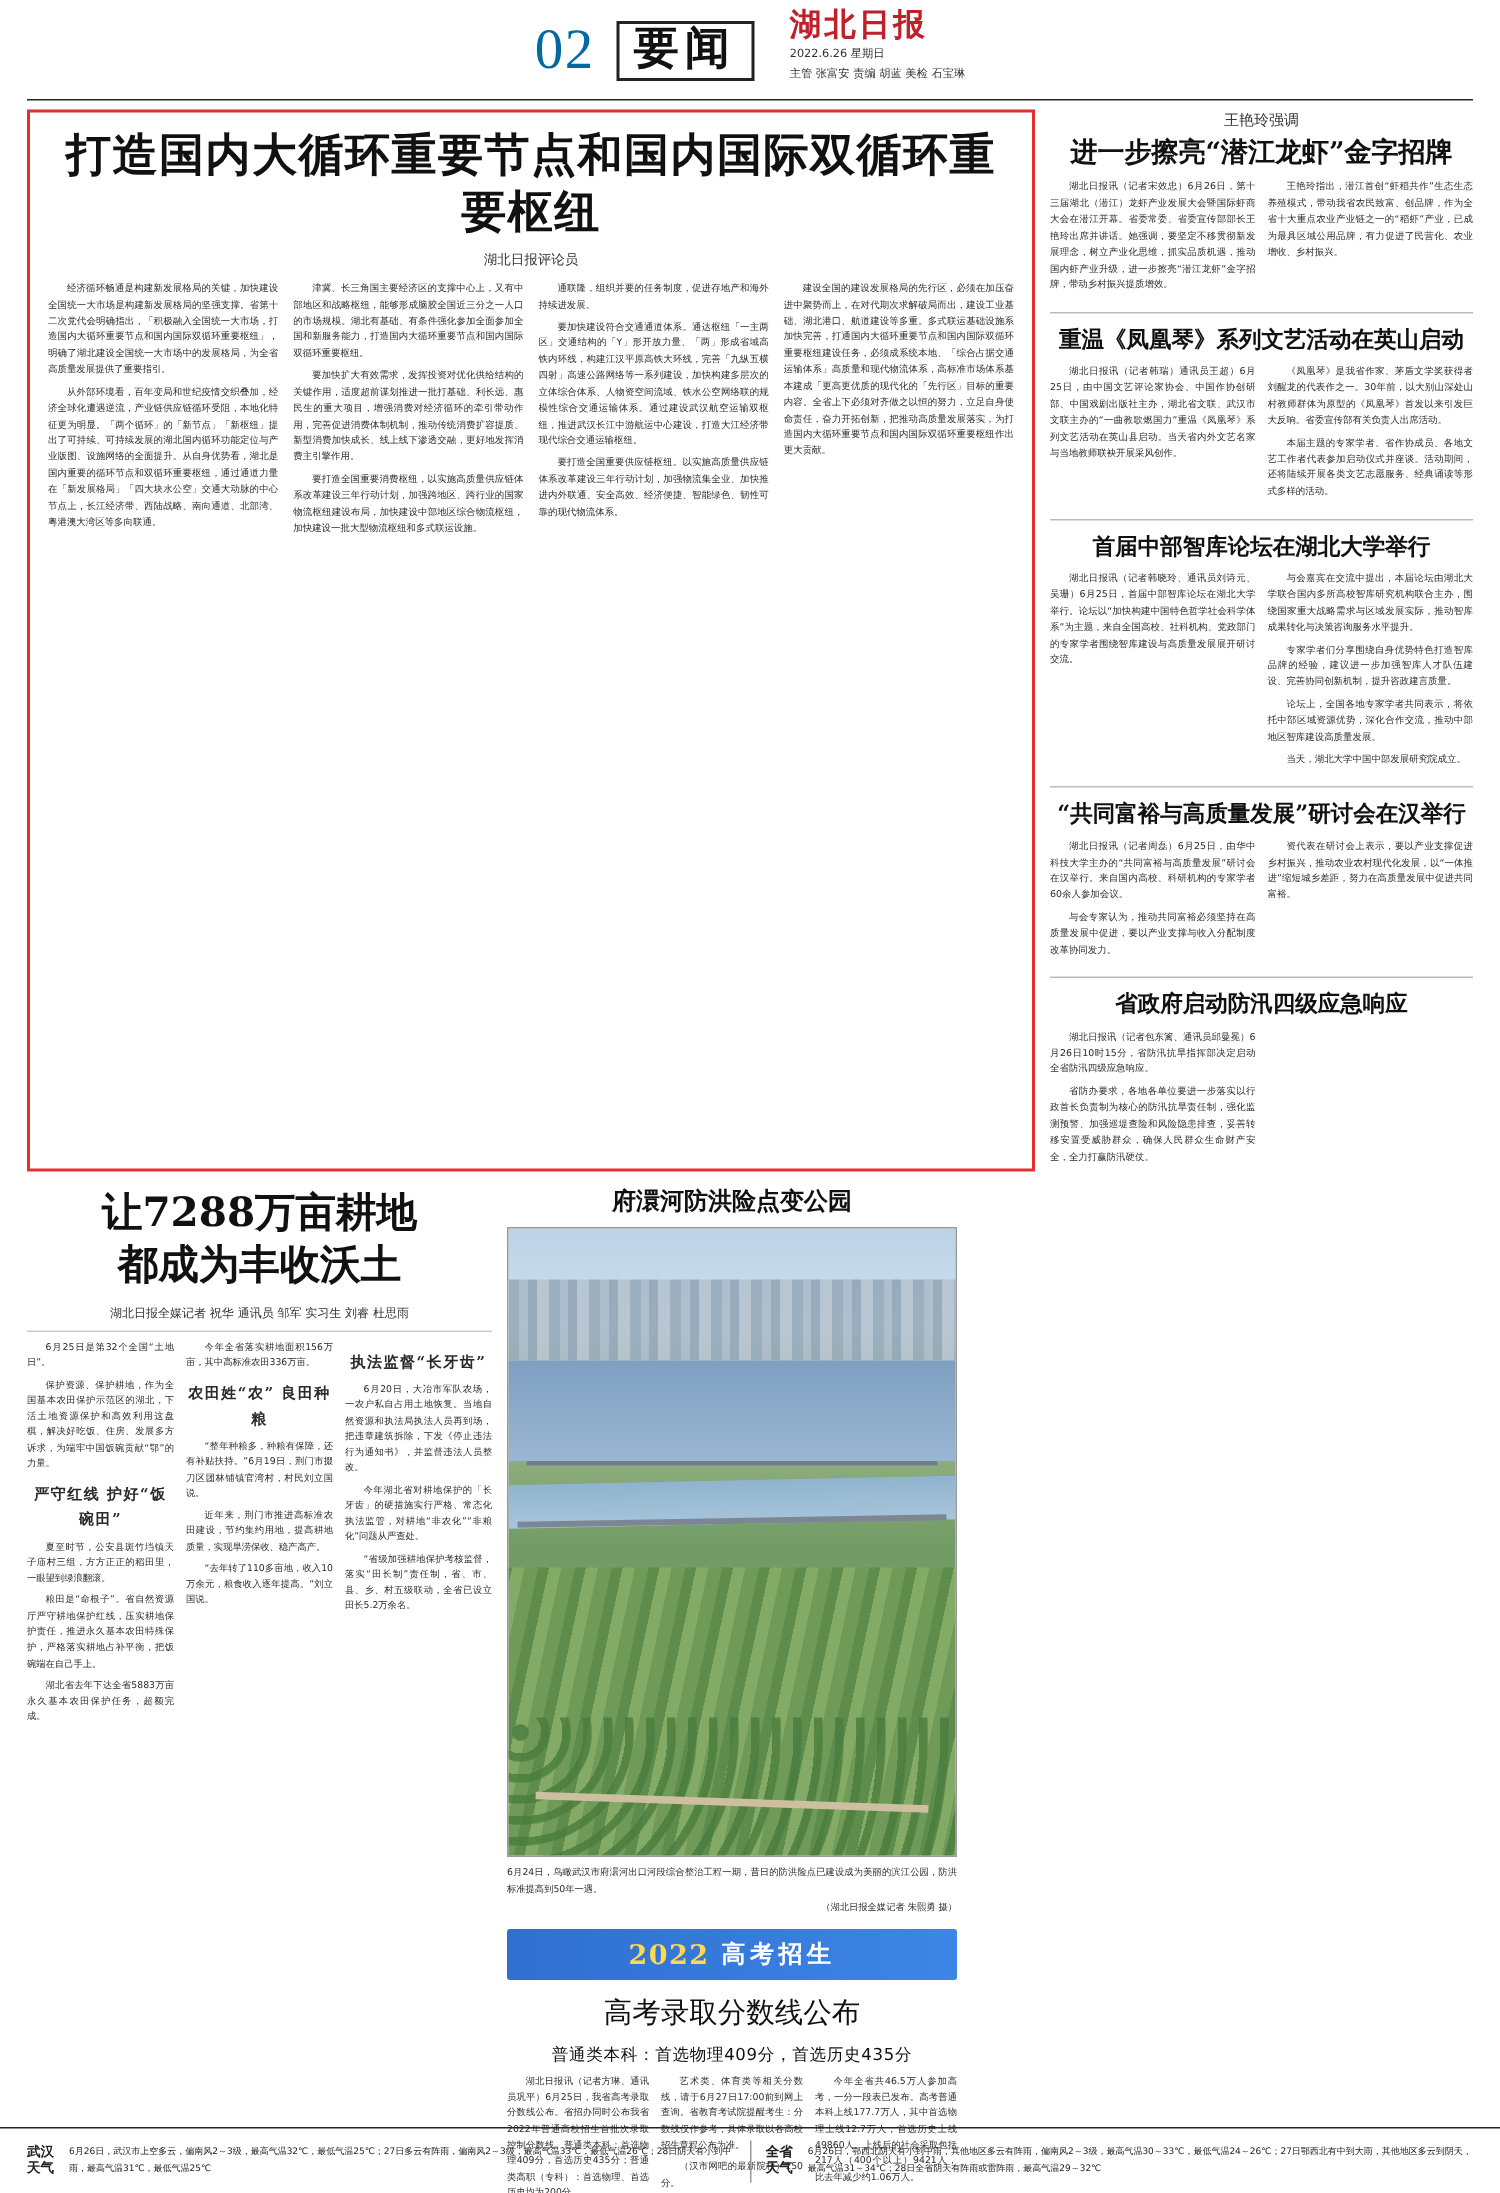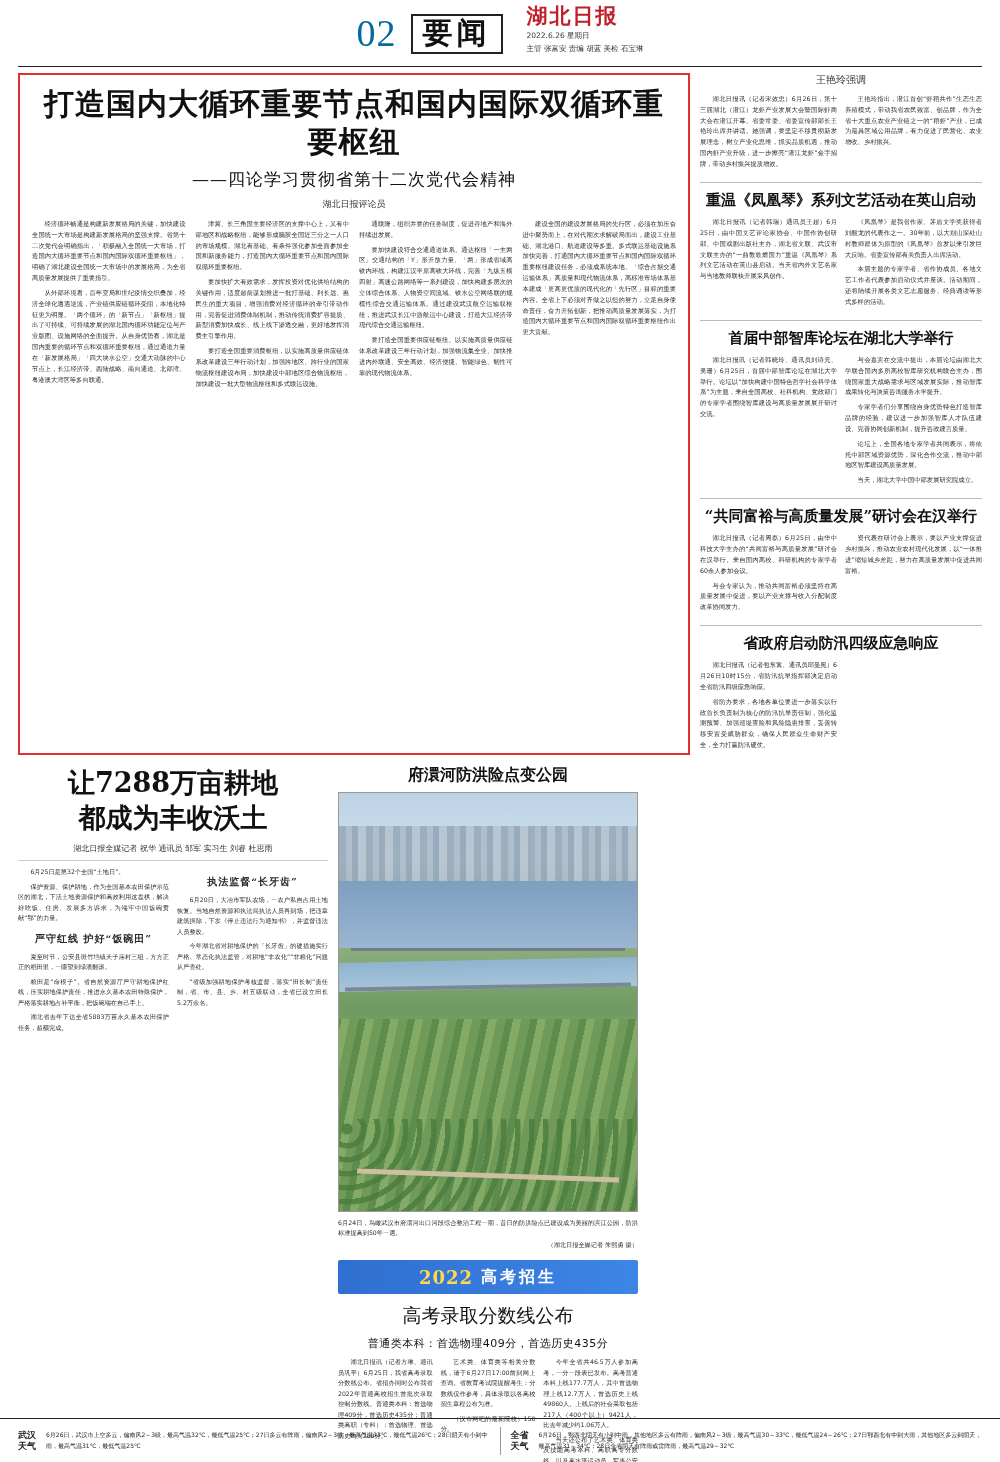--- a/index.html
+++ b/index.html
@@ -178,21 +178,20 @@
       <div class="paper-meta">2022.6.26 星期日</div>
       <div class="paper-meta">主管 张富安  责编 胡蓝  美检 石宝琳</div>
     </div>
   </div>
   <div class="rule-top"></div>
 
   <div class="top-area">
 
     <div class="editorial">
       <div class="edit-title">打造国内大循环重要节点和国内国际双循环重要枢纽</div>
-      <div class="edit-sub">——四论学习贯彻省第十二次党代会精神</div>
       <div class="edit-byline">湖北日报评论员</div>
       <div class="edit-cols">
         <div class="col">
           <p>经济循环畅通是构建新发展格局的关键，加快建设全国统一大市场是构建新发展格局的坚强支撑。省第十二次党代会明确指出，「积极融入全国统一大市场，打造国内大循环重要节点和国内国际双循环重要枢纽」，明确了湖北建设全国统一大市场中的发展格局，为全省高质量发展提供了重要指引。</p>
           <p>从外部环境看，百年变局和世纪疫情交织叠加，经济全球化遭遇逆流，产业链供应链循环受阻，本地化特征更为明显。「两个循环」的「新节点」「新枢纽」提出了可持续、可持续发展的湖北国内循环功能定位与产业版图、设施网络的全面提升。从自身优势看，湖北是国内重要的循环节点和双循环重要枢纽，通过通道力量在「新发展格局」「四大块水公空」交通大动脉的中心节点上，长江经济带、西陆战略、南向通道、北部湾、粤港澳大湾区等多向联通。</p>
         </div>
         <div class="col">
           <p>津冀、长三角国主要经济区的支撑中心上，又有中部地区和战略枢纽，能够形成脑胶全国近三分之一人口的市场规模。湖北有基础、有条件强化参加全面参加全国和新服务能力，打造国内大循环重要节点和国内国际双循环重要枢纽。</p>
           <p>要加快扩大有效需求，发挥投资对优化供给结构的关键作用，适度超前谋划推进一批打基础、利长远、惠民生的重大项目，增强消费对经济循环的牵引带动作用，完善促进消费体制机制，推动传统消费扩容提质、新型消费加快成长、线上线下渗透交融，更好地发挥消费主引擎作用。</p>
           <p>要打造全国重要消费枢纽，以实施高质量供应链体系改革建设三年行动计划，加强跨地区、跨行业的国家物流枢纽建设布局，加快建设中部地区综合物流枢纽，加快建设一批大型物流枢纽和多式联运设施。</p>
@@ -203,20 +202,21 @@
           <p>要打造全国重要供应链枢纽。以实施高质量供应链体系改革建设三年行动计划，加强物流集全业、加快推进内外联通、安全高效、经济便捷、智能绿色、韧性可靠的现代物流体系。</p>
         </div>
         <div class="col">
           <p>建设全国的建设发展格局的先行区，必须在加压奋进中聚势而上，在对代期次求解破局而出，建设工业基础、湖北港口、航道建设等多重。多式联运基础设施系加快完善，打通国内大循环重要节点和国内国际双循环重要枢纽建设任务，必须成系统本地、「综合占据交通运输体系」高质量和现代物流体系，高标准市场体系基本建成「更高更优质的现代化的「先行区」目标的重要内容。全省上下必须对齐做之以恒的努力，立足自身使命责任，奋力开拓创新，把推动高质量发展落实，为打造国内大循环重要节点和国内国际双循环重要枢纽作出更大贡献。</p>
         </div>
       </div>
     </div>
 
     <div class="rightcol">
       <div class="kicker">王艳玲强调</div>
+      <div class="hl1">进一步擦亮“潜江龙虾”金字招牌</div>
       <div class="r-body">
         <div class="col">
           <p>湖北日报讯（记者宋效忠）6月26日，第十三届湖北（潜江）龙虾产业发展大会暨国际虾商大会在潜江开幕。省委常委、省委宣传部部长王艳玲出席并讲话。她强调，要坚定不移贯彻新发展理念，树立产业化思维，抓实品质机遇，推动国内虾产业升级，进一步擦亮“潜江龙虾”金字招牌，带动乡村振兴提质增效。</p>
         </div>
         <div class="col">
           <p>王艳玲指出，潜江首创“虾稻共作”生态生态养殖模式，带动我省农民致富、创品牌，作为全省十大重点农业产业链之一的“稻虾”产业，已成为最具区域公用品牌，有力促进了民营化、农业增收、乡村振兴。</p>
         </div>
       </div>
 
       <div class="hr-thin"></div>
@@ -277,20 +277,28 @@
       <div class="byline2">湖北日报全媒记者 祝华 通讯员 邹军 实习生 刘睿 杜思雨</div>
       <div class="sep-line"></div>
       <div class="three-col">
         <div class="col">
           <p>6月25日是第32个全国“土地日”。</p>
           <p>保护资源、保护耕地，作为全国基本农田保护示范区的湖北，下活土地资源保护和高效利用这盘棋，解决好吃饭、住房、发展多方诉求，为端牢中国饭碗贡献“鄂”的力量。</p>
           <div class="subhead">严守红线 护好“饭碗田”</div>
           <p>夏至时节，公安县斑竹垱镇天子庙村三组，方方正正的稻田里，一眼望到绿浪翻滚。</p>
           <p>粮田是“命根子”。省自然资源厅严守耕地保护红线，压实耕地保护责任，推进永久基本农田特殊保护，严格落实耕地占补平衡，把饭碗端在自己手上。</p>
           <p>湖北省去年下达全省5883万亩永久基本农田保护任务，超额完成。</p>
+        </div>
+        <div class="col">
+          <p>今年全省落实耕地面积156万亩，其中高标准农田336万亩。</p>
+          <p></p>
+          <div class="subhead">农田姓“农” 良田种粮</div>
+          <p>“整年种粮多，种粮有保障，还有补贴扶持。”6月19日，荆门市掇刀区团林铺镇官湾村，村民刘立国说。</p>
+          <p>近年来，荆门市推进高标准农田建设，节约集约用地，提高耕地质量，实现旱涝保收、稳产高产。</p>
+          <p>“去年转了110多亩地，收入10万余元，粮食收入逐年提高。”刘立国说。</p>
         </div>
         <div class="col">
           <div class="subhead">执法监督“长牙齿”</div>
           <p>6月20日，大冶市军队农场，一农户私自占用土地恢复。当地自然资源和执法局执法人员再到场，把违章建筑拆除，下发《停止违法行为通知书》，并监督违法人员整改。</p>
           <p>今年湖北省对耕地保护的「长牙齿」的硬措施实行严格、常态化执法监管，对耕地“非农化”“非粮化”问题从严查处。</p>
           <p>“省级加强耕地保护考核监督，落实“田长制”责任制，省、市、县、乡、村五级联动，全省已设立田长5.2万余名。</p>
         </div>
       </div>
     </div>
 

